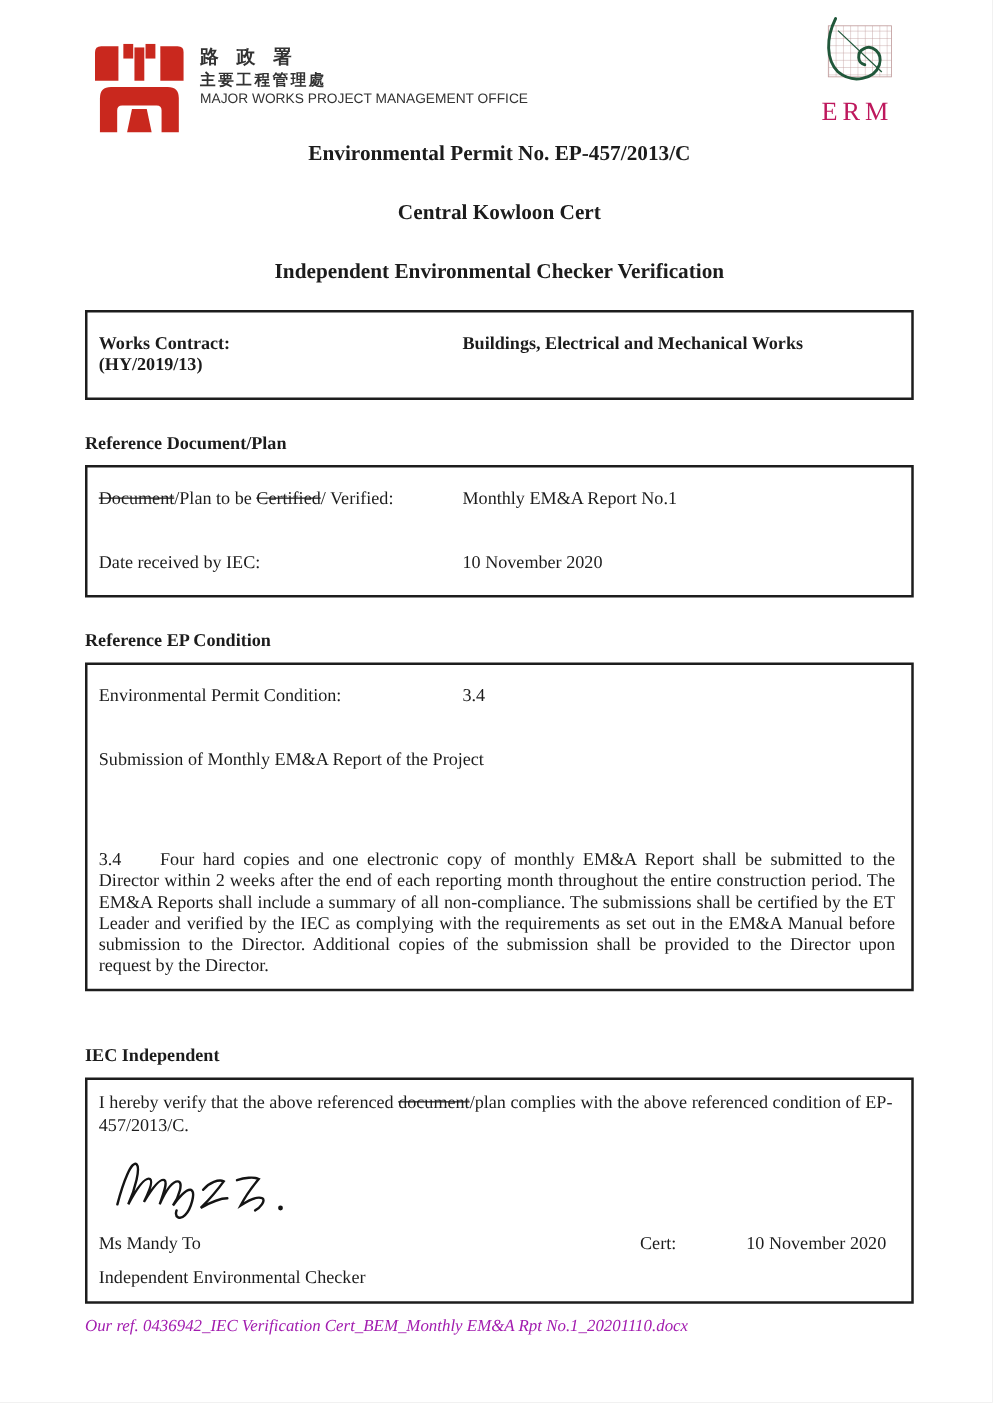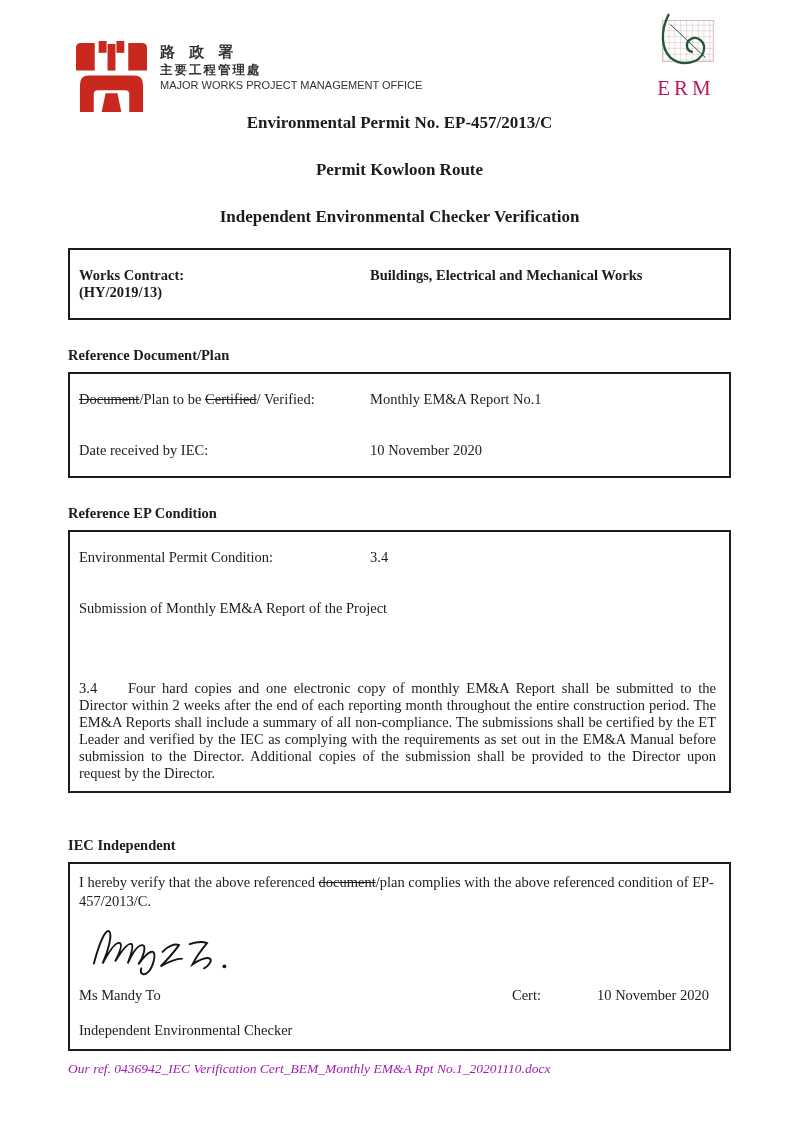--- a/index.html
+++ b/index.html
@@ -12,21 +12,21 @@
     background: #ffffff;
     font-family: "Liberation Serif", serif;
     color: #1c1c1c;
     overflow: hidden;
   }
 
   
   .hyd-block {
     position: absolute;
     left: 76px;
-    top: 41px;
+    top: 35px;
     display: flex;
     gap: 13px;
     align-items: flex-start;
   }
   .hyd-text { font-family: "Liberation Sans", sans-serif; color: #333; padding-top: 2px; }
   .hyd-zh   { font-size: 15px; font-weight: bold; letter-spacing: 5px; line-height: 17px; }
   .hyd-en   { font-size: 17px; font-weight: bold; letter-spacing: 1px; line-height: 20px; white-space: pre; }
   .hyd-office-zh { font-size: 12.5px; font-weight: bold; letter-spacing: 2px; line-height: 16px; margin-top: 2px; }
   .hyd-office-en { font-size: 11px; line-height: 14px; }
 
@@ -78,21 +78,21 @@
   .iec-heading { margin-top: 44px; }
   .iec-box { padding: 9px 9px 10px 9px; }
   .statement { line-height: 19px; }
 
   .signature { margin: 8px 0 0 4px; display: block; }
 
   .sig-row { position: relative; height: 19px; margin-top: 10px; }
   .sig-name  { position: absolute; left: 0; }
   .sig-date-label { position: absolute; left: 433px; }
   .sig-date-value { position: absolute; left: 518px; }
-  .sig-title { margin-top: 16px; }
+  .sig-title { margin-top: 8px; }
 
   .footer-ref {
     margin-top: 9px;
     font-style: italic;
     font-size: 13.5px;
     color: #a21caf;
   }
 </style>
 </head>
 <body>
@@ -128,21 +128,21 @@
       <rect x="12" y="8" width="52" height="42" fill="url(#ermgrid)" stroke="#c29e9e" stroke-width="0.7"></rect>
       <path d="M20,12 L56,46" fill="none" stroke="#20573A" stroke-width="1"></path>
       <path d="M18,2 C10,18 10,36 20,46 C32,56 50,52 54,40 C57,30 48,23 41,27 C35,30 36,39 42,40" fill="none" stroke="#20573A" stroke-width="2.4" stroke-linecap="round"></path>
     </svg>
     <div class="erm-label">ERM</div>
   </div>
 
   <div class="content">
 
     <div class="title">Environmental Permit No. EP-457/2013/C</div>
-    <div class="title">Permit Kowloon Route</div>
+    <div class="title">Central Kowloon Cert</div>
     <div class="title">Independent Environmental Checker Verification</div>
 
     <div class="box works-box">
       <div class="row">
         <span class="lbl bold">Works Contract:</span><span class="bold pre">Buildings, Electrical and Mechanical Works  (HY/2019/13)</span>
       </div>
     </div>
 
     <div class="section-heading">Reference Document/Plan</div>
     <div class="box">

